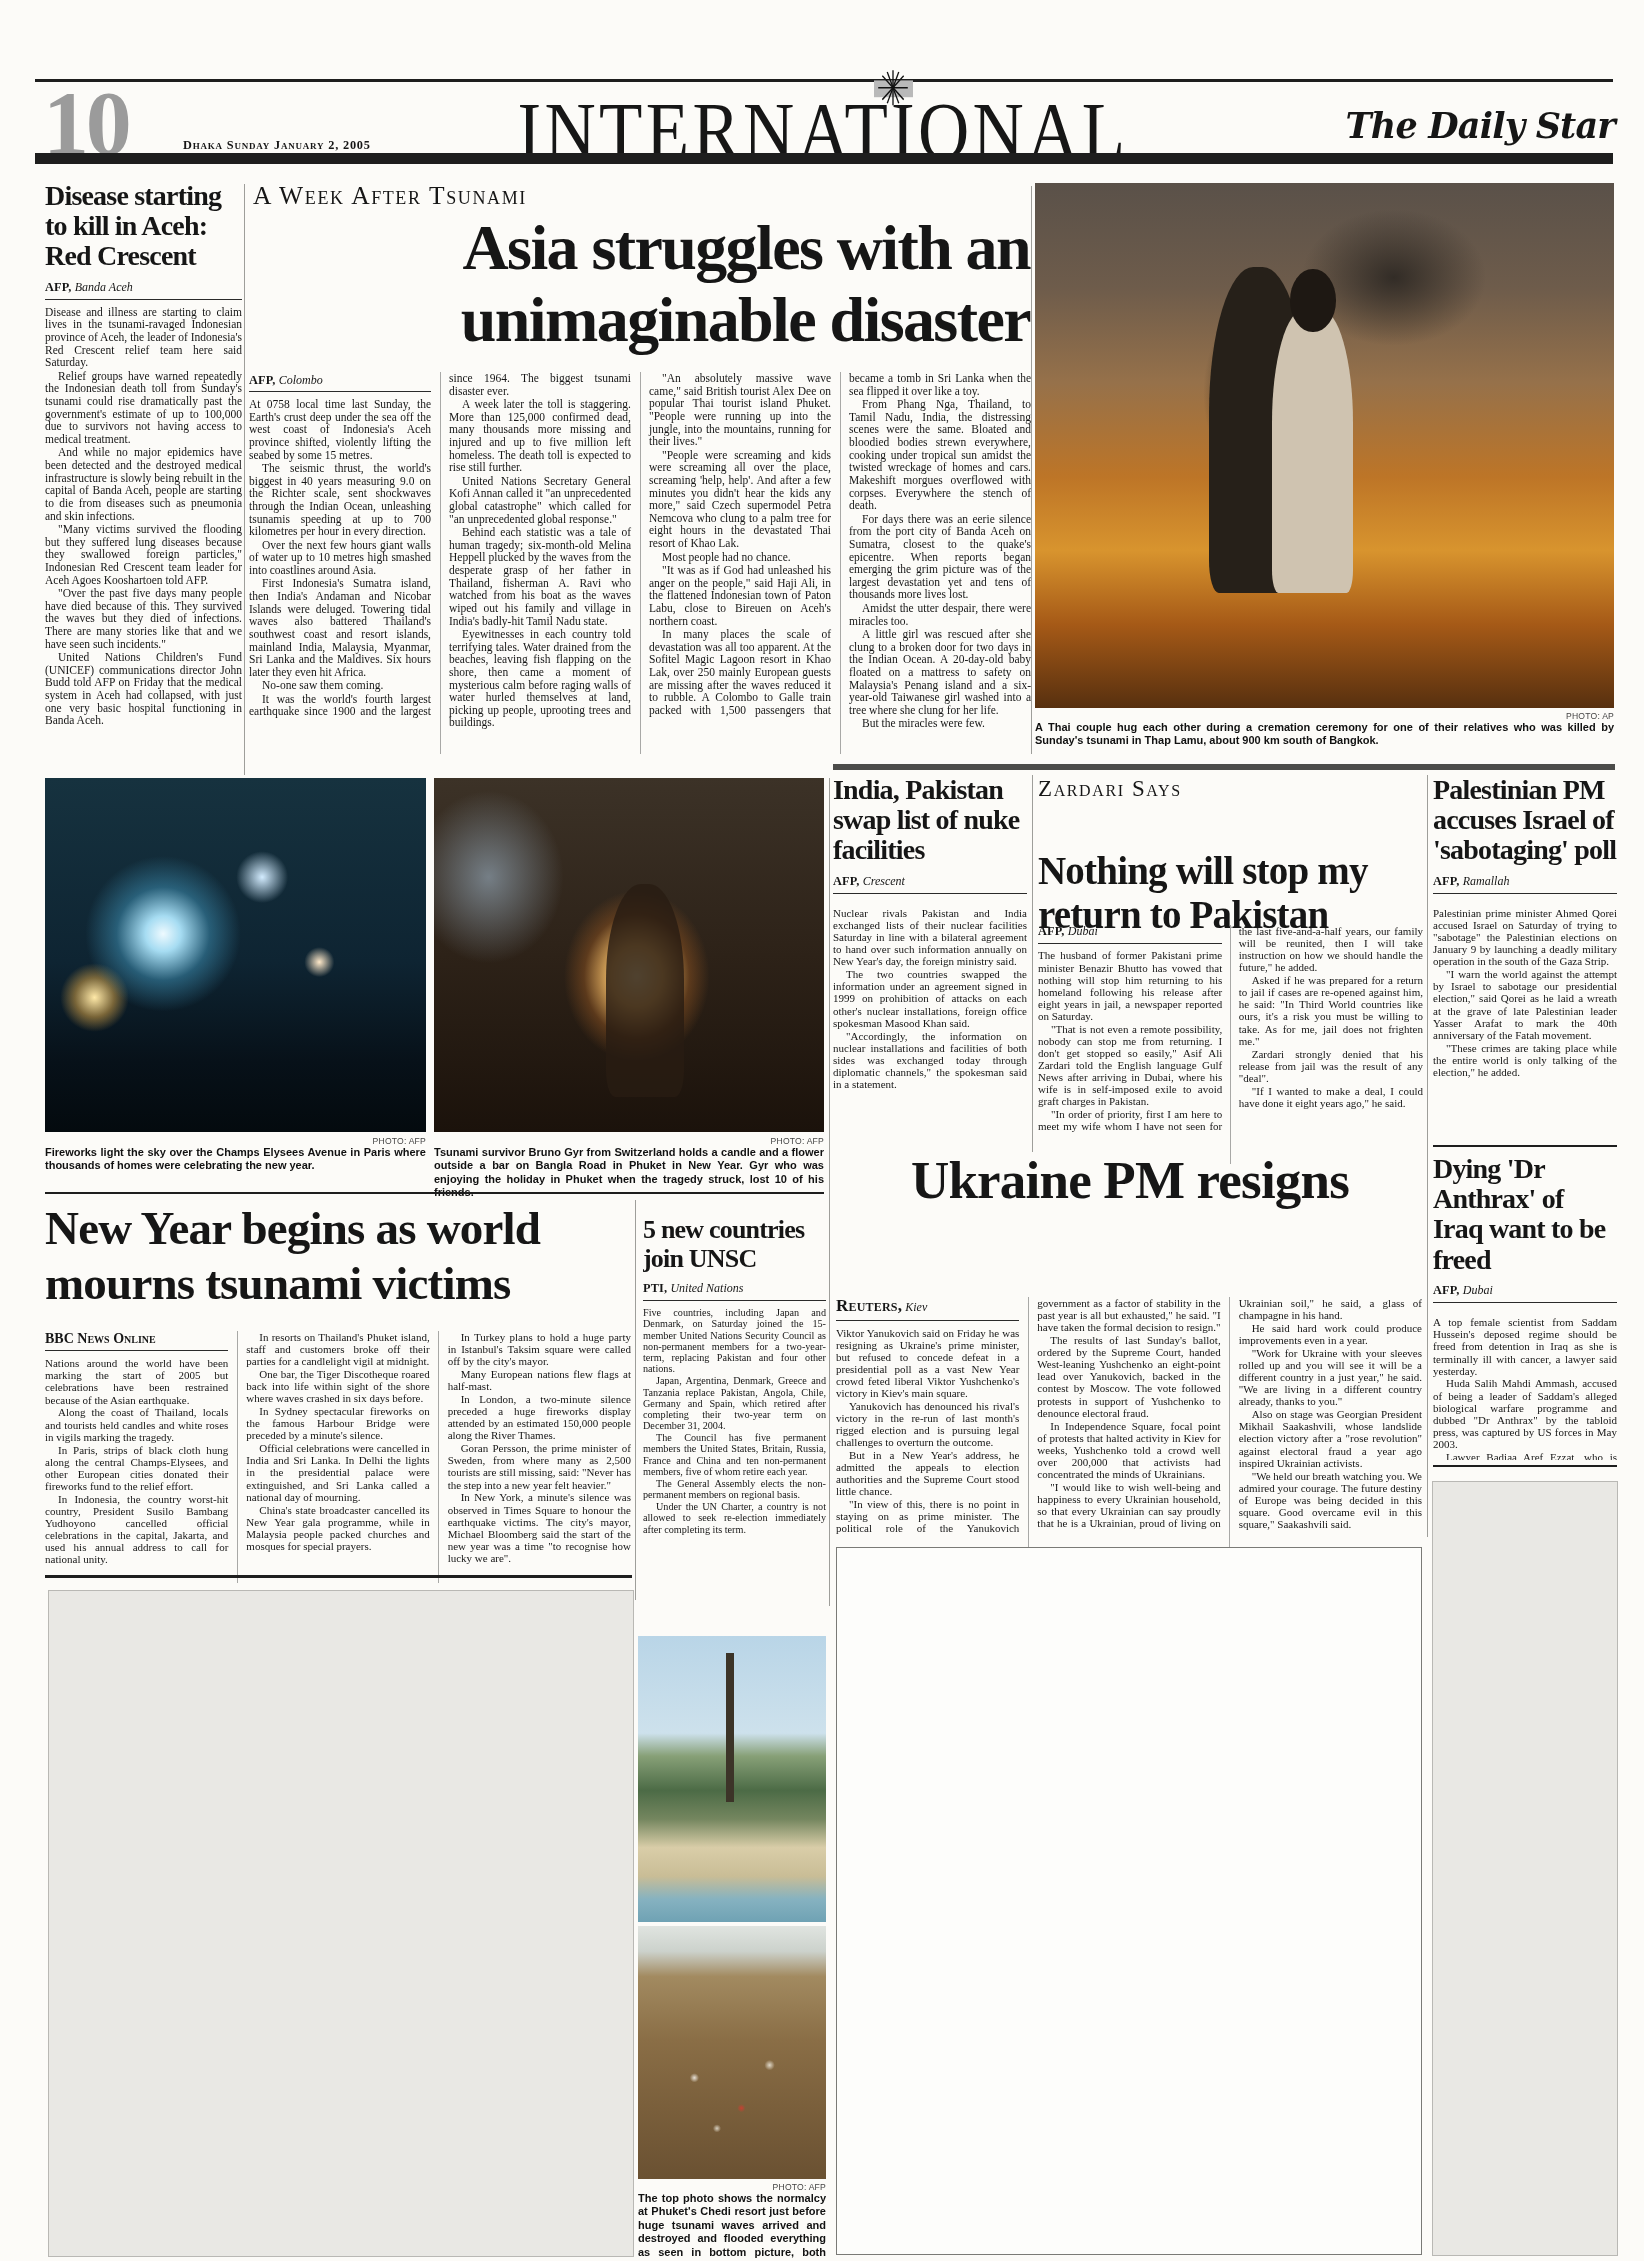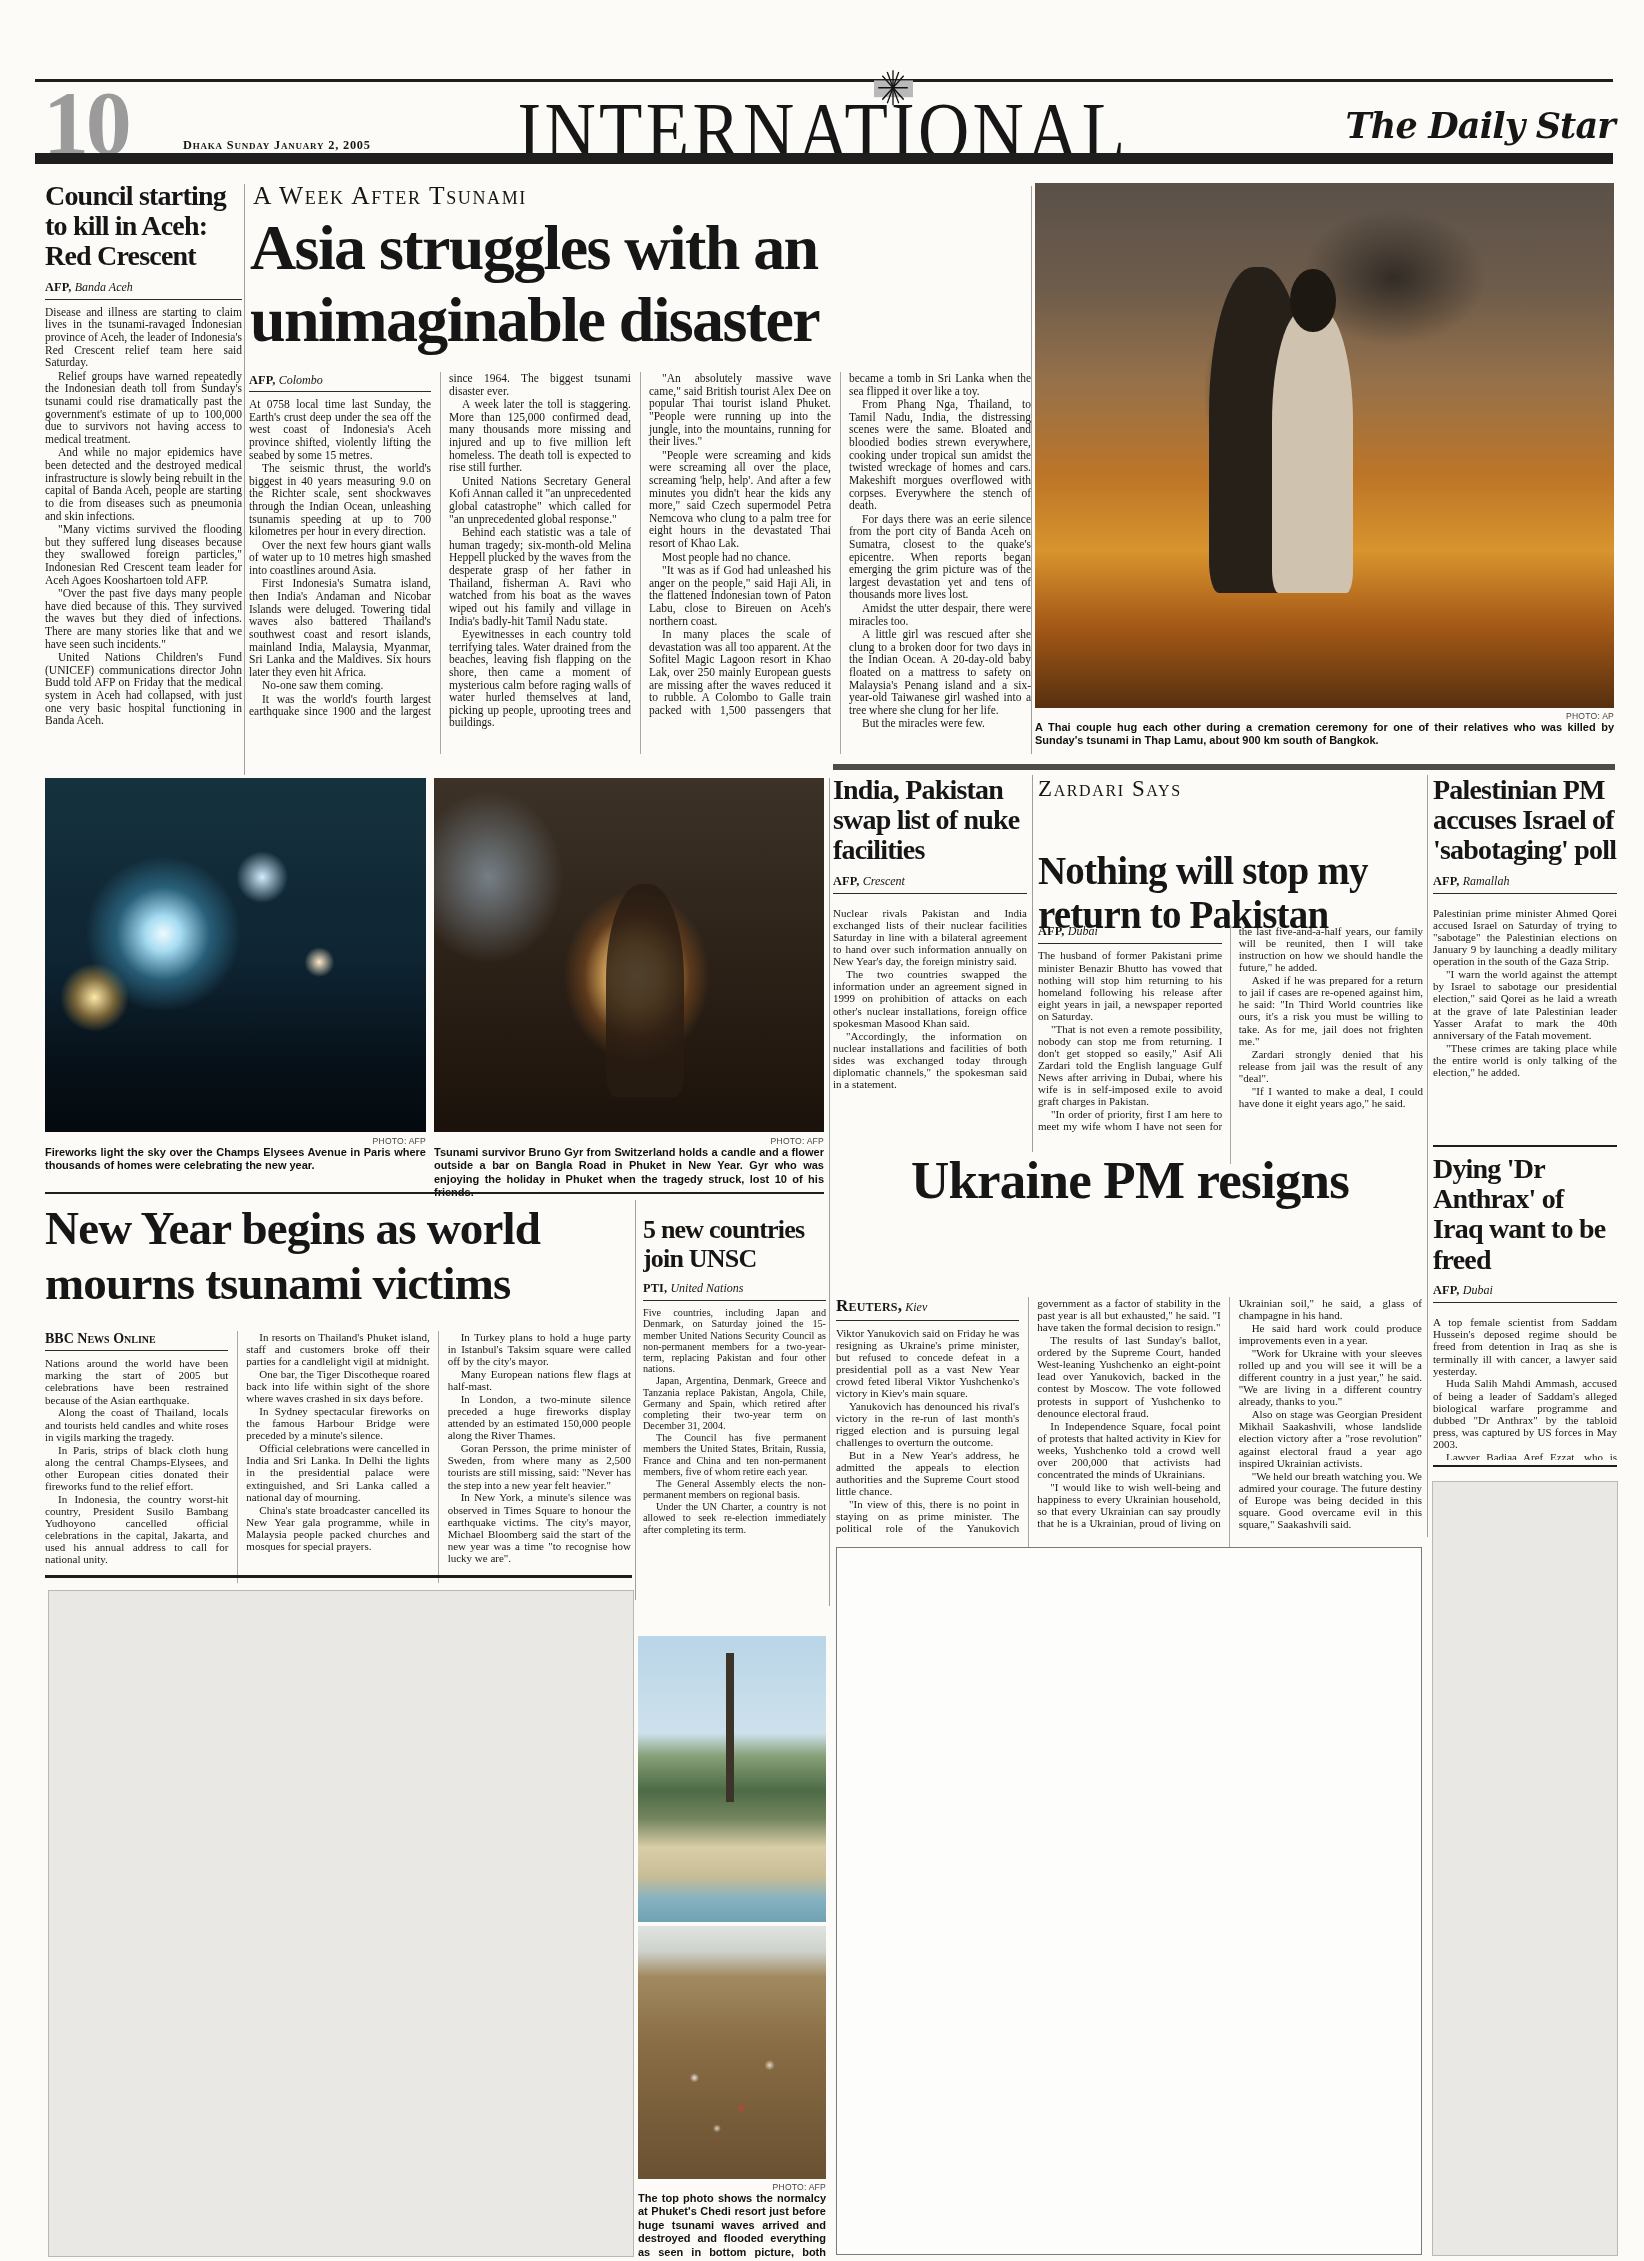--- a/index.html
+++ b/index.html
@@ -12,21 +12,21 @@
   #page-number{font-size:92px;font-weight:bold;color:#9b9b9b;line-height:.82;letter-spacing:-3.3px;}
   #page-date{font-size:12.3px;font-weight:bold;letter-spacing:0.8px;font-variant:small-caps;}
   #section-title{font-size:71px;font-weight:500;letter-spacing:3.3px;transform:scaleY(1.12);transform-origin:top;
                  text-align:center;white-space:nowrap;}
   #masthead{font-family:"DejaVu Serif",serif;font-style:italic;font-weight:bold;font-size:35px;letter-spacing:-0.8px;}
   .starwrap{position:absolute;left:57.2%;top:-16.5px;width:46px;height:35px;}
   .starwrap .box{position:absolute;left:3.3px;top:11.5px;width:39px;height:15px;background:#b9b9b9;}
   
   .kicker{font-variant:small-caps;font-size:25.5px;letter-spacing:1.6px;line-height:1;}
   h1,h2,h3{margin:0;font-weight:bold;letter-spacing:-0.8px;}
-  .hl-main{font-size:64px;line-height:1.12;letter-spacing:-1.6px;}
+  .hl-main{font-size:64px;line-height:1.12;letter-spacing:-1.6px;text-align:right;}
   .hl-med{font-size:28px;line-height:1.08;}
   .hl-ny{font-size:47px;line-height:1.16;letter-spacing:-0.8px;}
   .hl-zar{font-size:39px;line-height:1.12;margin-top:41px;}
   .hl-ukr{font-size:53px;line-height:1;}
   .hl-unsc{font-size:26px;line-height:1.1;}
   
   .dl{font-size:12.3px;margin:8.2px 0 0 0;}
   .dl b{letter-spacing:0.2px;}
   .dl i{font-size:12px;}
   .dlr{border-bottom:1.6px solid #2a2a2a;margin:4.1px 0 5.8px 0;}
@@ -97,21 +97,21 @@
               <line x1="35" y1="4" x2="21" y2="38"></line>
           </g>
         </svg>
       </span>
     </div>
   </div>
   <div class="abs" id="masthead" style="right:30px;top:105px;">The Daily Star</div>
   <div class="hrule" style="left:35px;top:153px;width:1578px;height:10.7px;"></div>
 
   <section class="abs" style="left:45px;top:181px;width:197px;height:601px;overflow:hidden;">
-    <h2 class="hl-med">Council starting to kill in Aceh: Red Crescent</h2>
+    <h2 class="hl-med">Disease starting to kill in Aceh: Red Crescent</h2>
     <div class="dl"><b>AFP,</b> <i>Banda Aceh</i></div>
     <div class="dlr"></div>
     <div class="body paras">
         <p>Disease and illness are starting to claim lives in the tsunami-ravaged Indonesian province of Aceh, the leader of Indonesia's Red Crescent relief team here said Saturday.</p>
         <p>Relief groups have warned repeatedly the Indonesian death toll from Sunday's tsunami could rise dramatically past the government's estimate of up to 100,000 due to survivors not having access to medical treatment.</p>
         <p>And while no major epidemics have been detected and the destroyed medical infrastructure is slowly being rebuilt in the capital of Banda Aceh, people are starting to die from diseases such as pneumonia and skin infections.</p>
         <p>"Many victims survived the flooding but they suffered lung diseases because they swallowed foreign particles," Indonesian Red Crescent team leader for Aceh Agoes Kooshartoen told AFP.</p>
         <p>"Over the past five days many people have died because of this. They survived the waves but they died of infections. There are many stories like that and we have seen such incidents."</p>
         <p>United Nations Children's Fund (UNICEF) communications director John Budd told AFP on Friday that the medical system in Aceh had collapsed, with just one very basic hospital functioning in Banda Aceh.</p>
       </div>

